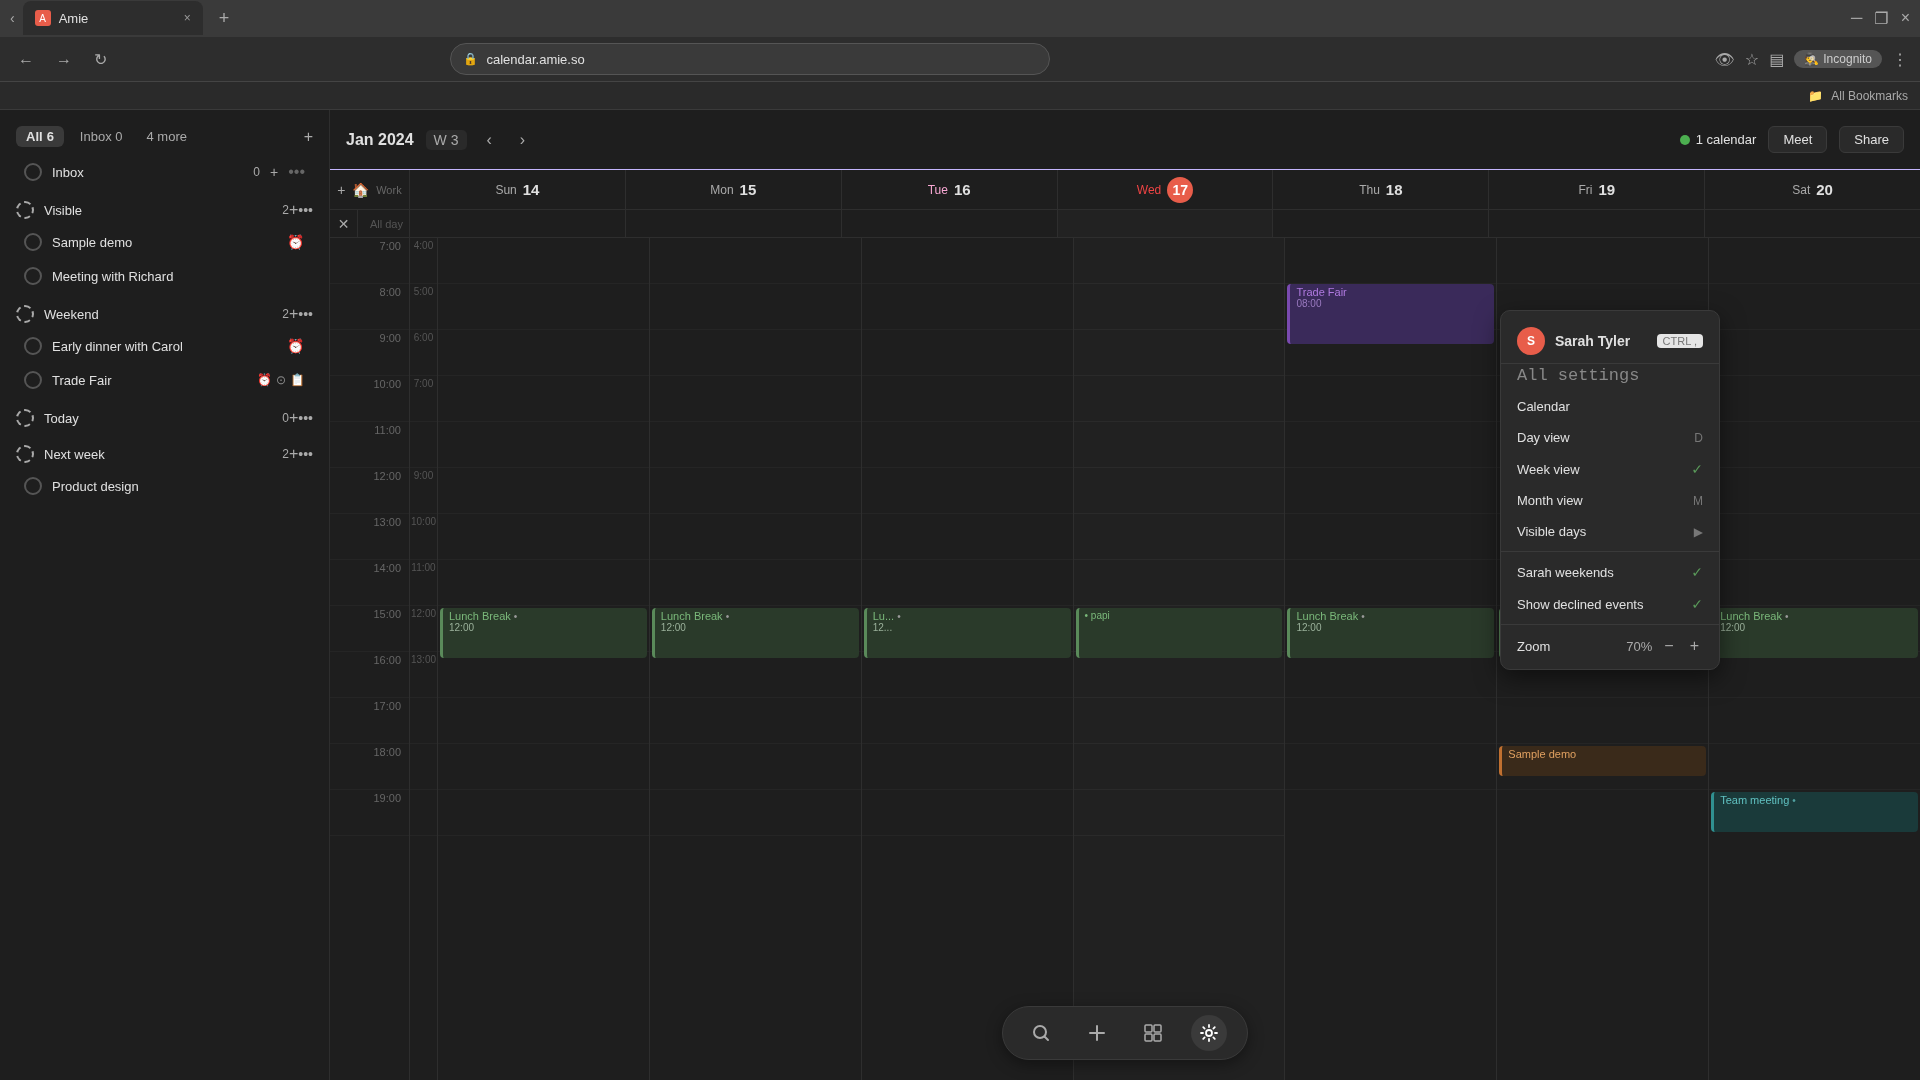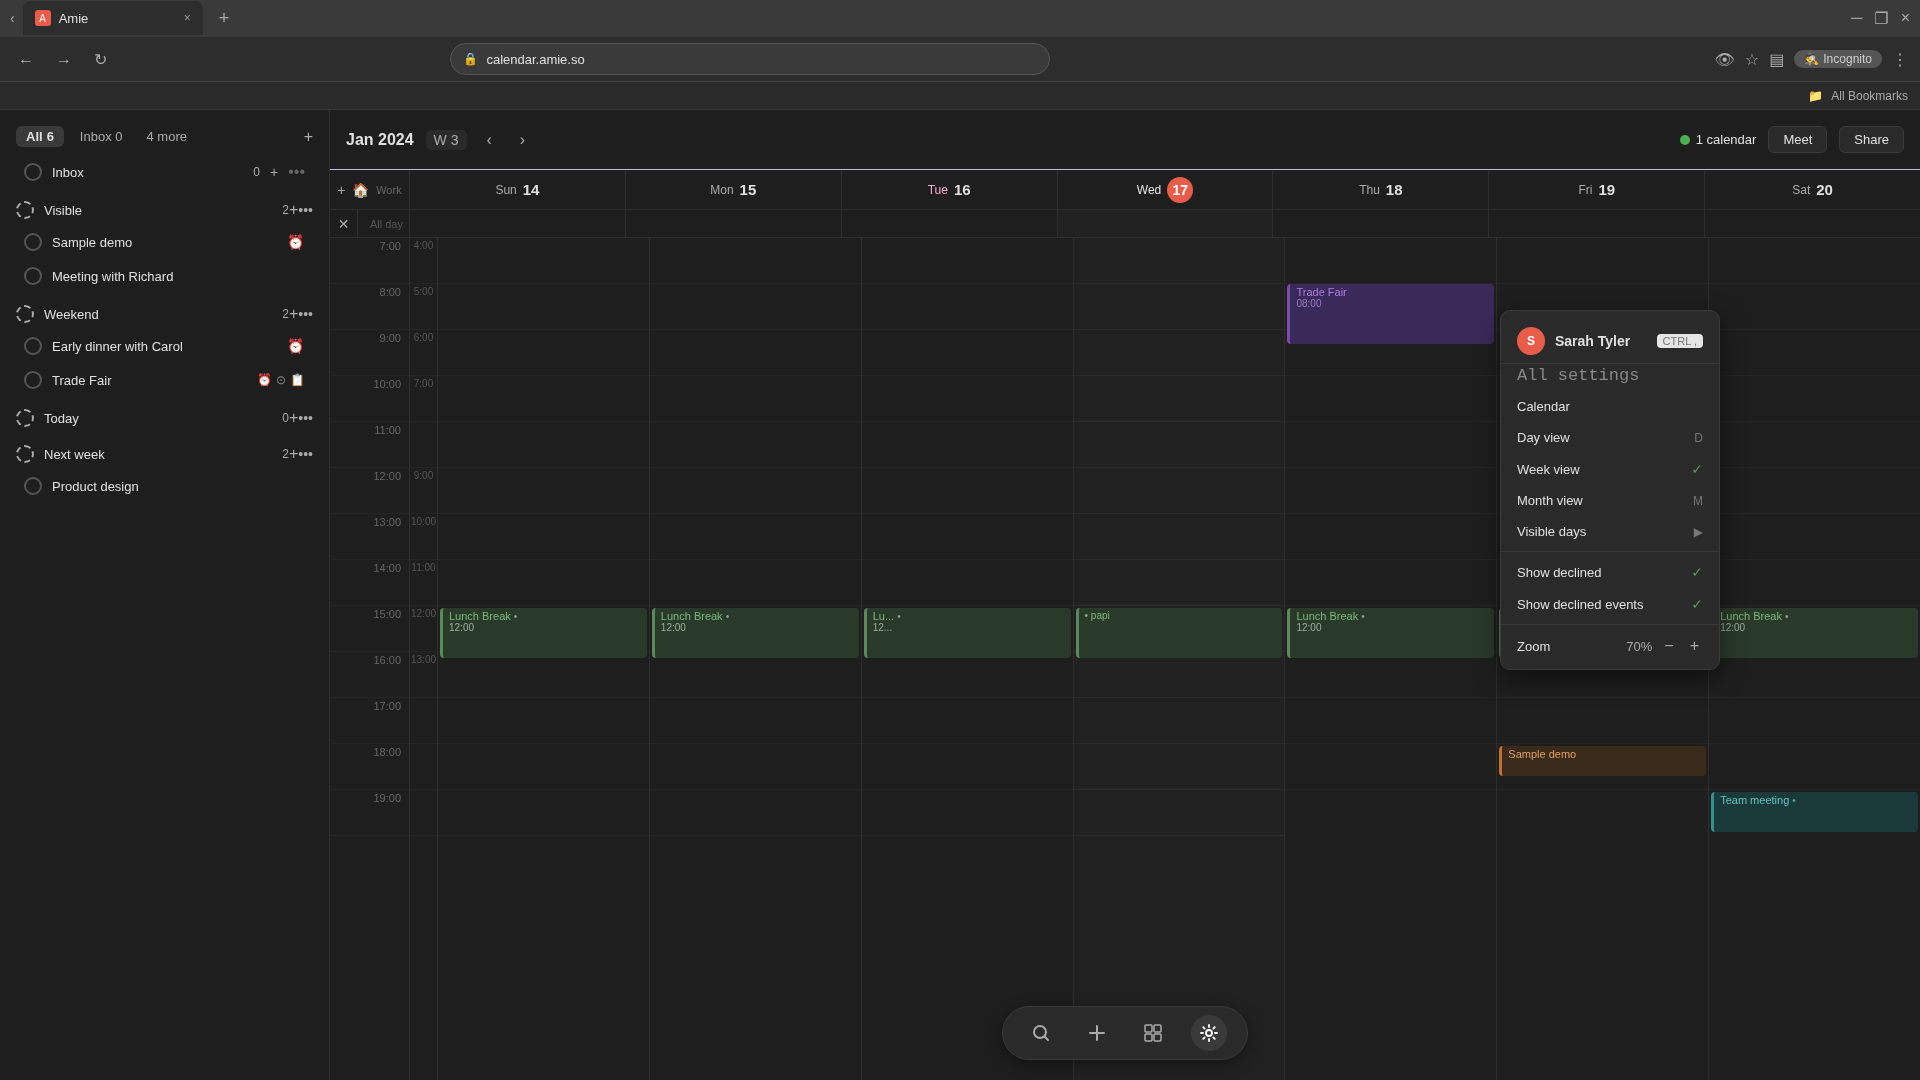--- a/index.html
+++ b/index.html
@@ -277,21 +277,21 @@
           <span style="color:#aaa;font-size:12px;">Mon</span>
           <span class="cal-day-num">15</span>
         </div>
 
         <div class="cal-day-header">
           <span style="color:#f9a8d4;font-size:12px;">Tue</span>
           <span class="cal-day-num">16</span>
         </div>
 
         <div class="cal-day-header">
-          <span style="color:#e5e5e5;font-size:12px;">Wed</span>
+          <span style="color:#ef4444;font-size:12px;">Wed</span>
           <span class="cal-today-badge">17</span>
         </div>
 
         <div class="cal-day-header">
           <span style="color:#aaa;font-size:12px;">Thu</span>
           <span class="cal-day-num">18</span>
         </div>
 
         <div class="cal-day-header">
           <span style="color:#aaa;font-size:12px;">Fri</span>
@@ -565,21 +565,21 @@
       </div>
 
       <div class="context-menu-item">
         <span class="context-menu-item-label">Visible days</span>
         <span class="context-menu-item-arrow">▶</span>
       </div>
 
       <div class="context-menu-divider"></div>
 
       <div class="context-menu-item">
-        <span class="context-menu-item-label">Show declined</span>
+        <span class="context-menu-item-label">Sarah weekends</span>
         <span class="context-menu-item-check">✓</span>
       </div>
 
       <div class="context-menu-item">
         <span class="context-menu-item-label">Show declined events</span>
         <span class="context-menu-item-check">✓</span>
       </div>
 
       <div class="context-menu-divider"></div>
 

